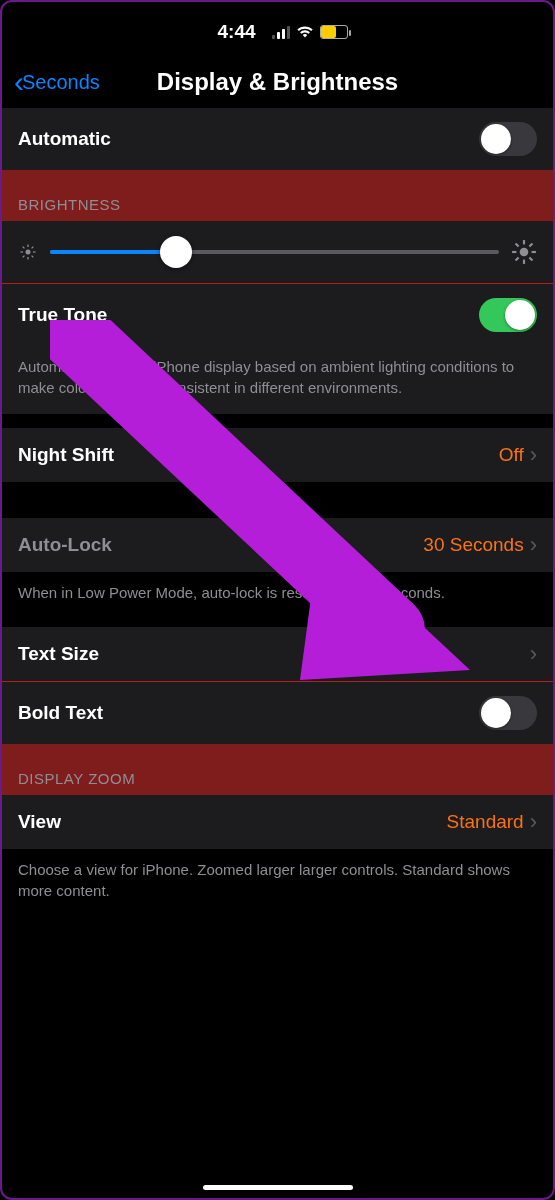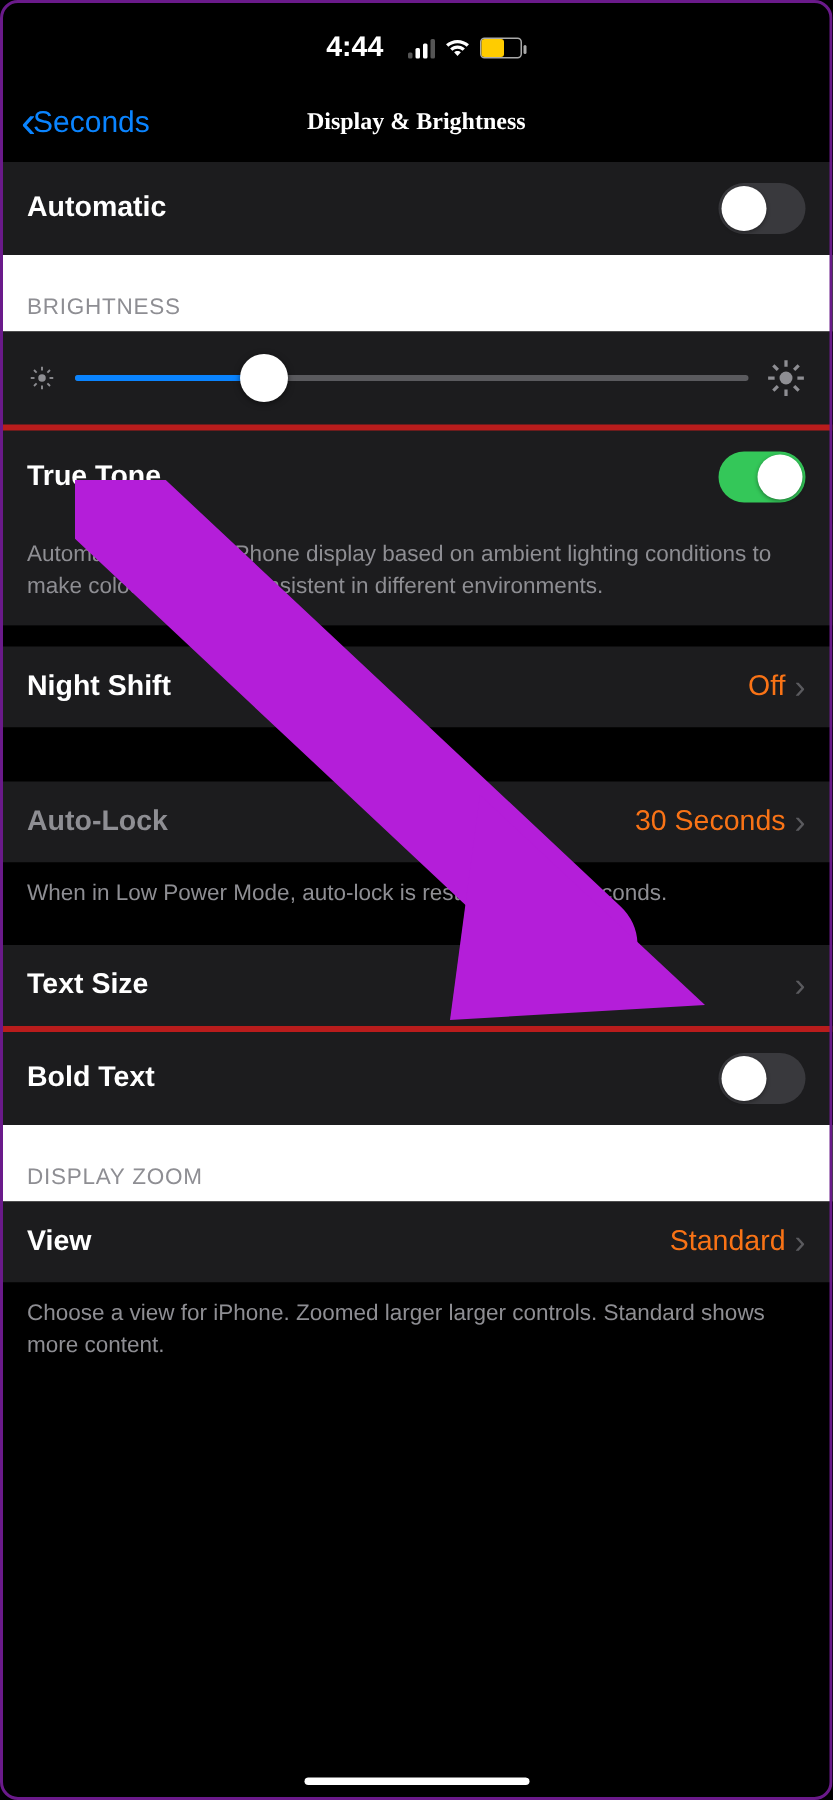--- a/index.html
+++ b/index.html
@@ -50,39 +50,39 @@
     .nav {
       display:flex; align-items:center; position:relative;
       height:52px; padding:0 10px;
     }
     .back {
       display:flex; align-items:center; color:#0a84ff;
       font-size:20px; position:absolute; left:14px;
     }
     .back-chevron { font-size:30px; margin-right:-2px; line-height:1; font-weight:300; }
     .nav-title {
-      flex:1; text-align:center; font-size:16px; font-weight:600;font-family:Liberation Serif, serif;
+      flex:1; text-align:center; font-size:24px; font-weight:600;
     }
 
     .section { background:#1c1c1e; }
     .row {
       display:flex; align-items:center; justify-content:space-between;
       padding:14px 18px; min-height:54px;
-      border-top:4px solid #b91c1c;
+      border-top:1px solid #b91c1c;
     }
     .row:first-child{border-top:none}
     .row-label { font-size:19px; color:#fff;font-weight:bold; }
     .row-value { font-size:19px; color:#f97316; margin-right:6px; }
     .dim { color:#8e8e93 !important; }
     .row-right{display:flex; align-items:center;}
     .chevron { color:#5a5a5e; font-size:22px; font-weight:300; }
 
     .section-header {
       color:#8e8e93; font-size:15px; padding:26px 18px 8px; text-transform:uppercase;
-      letter-spacing:0.5px; background:#ffffff;
+      letter-spacing:0.5px; background:#7f1d1d;
     }
     .section-footer {
       color:#8e8e93; font-size:15px; padding:10px 18px 16px; line-height:1.4;
       background:#000;
     }
     .gap { height:36px; background:#000; }
 
     
     .toggle {
       width:58px; height:34px; border-radius:17px; background:#39393d;

